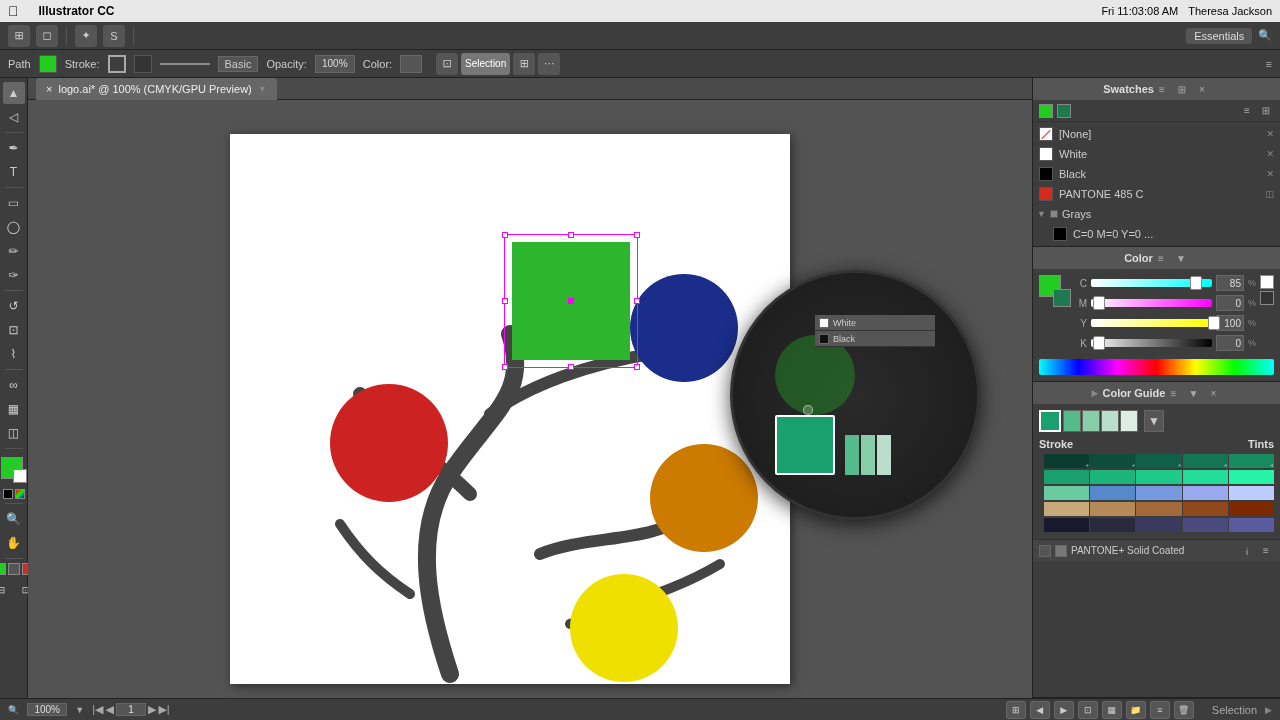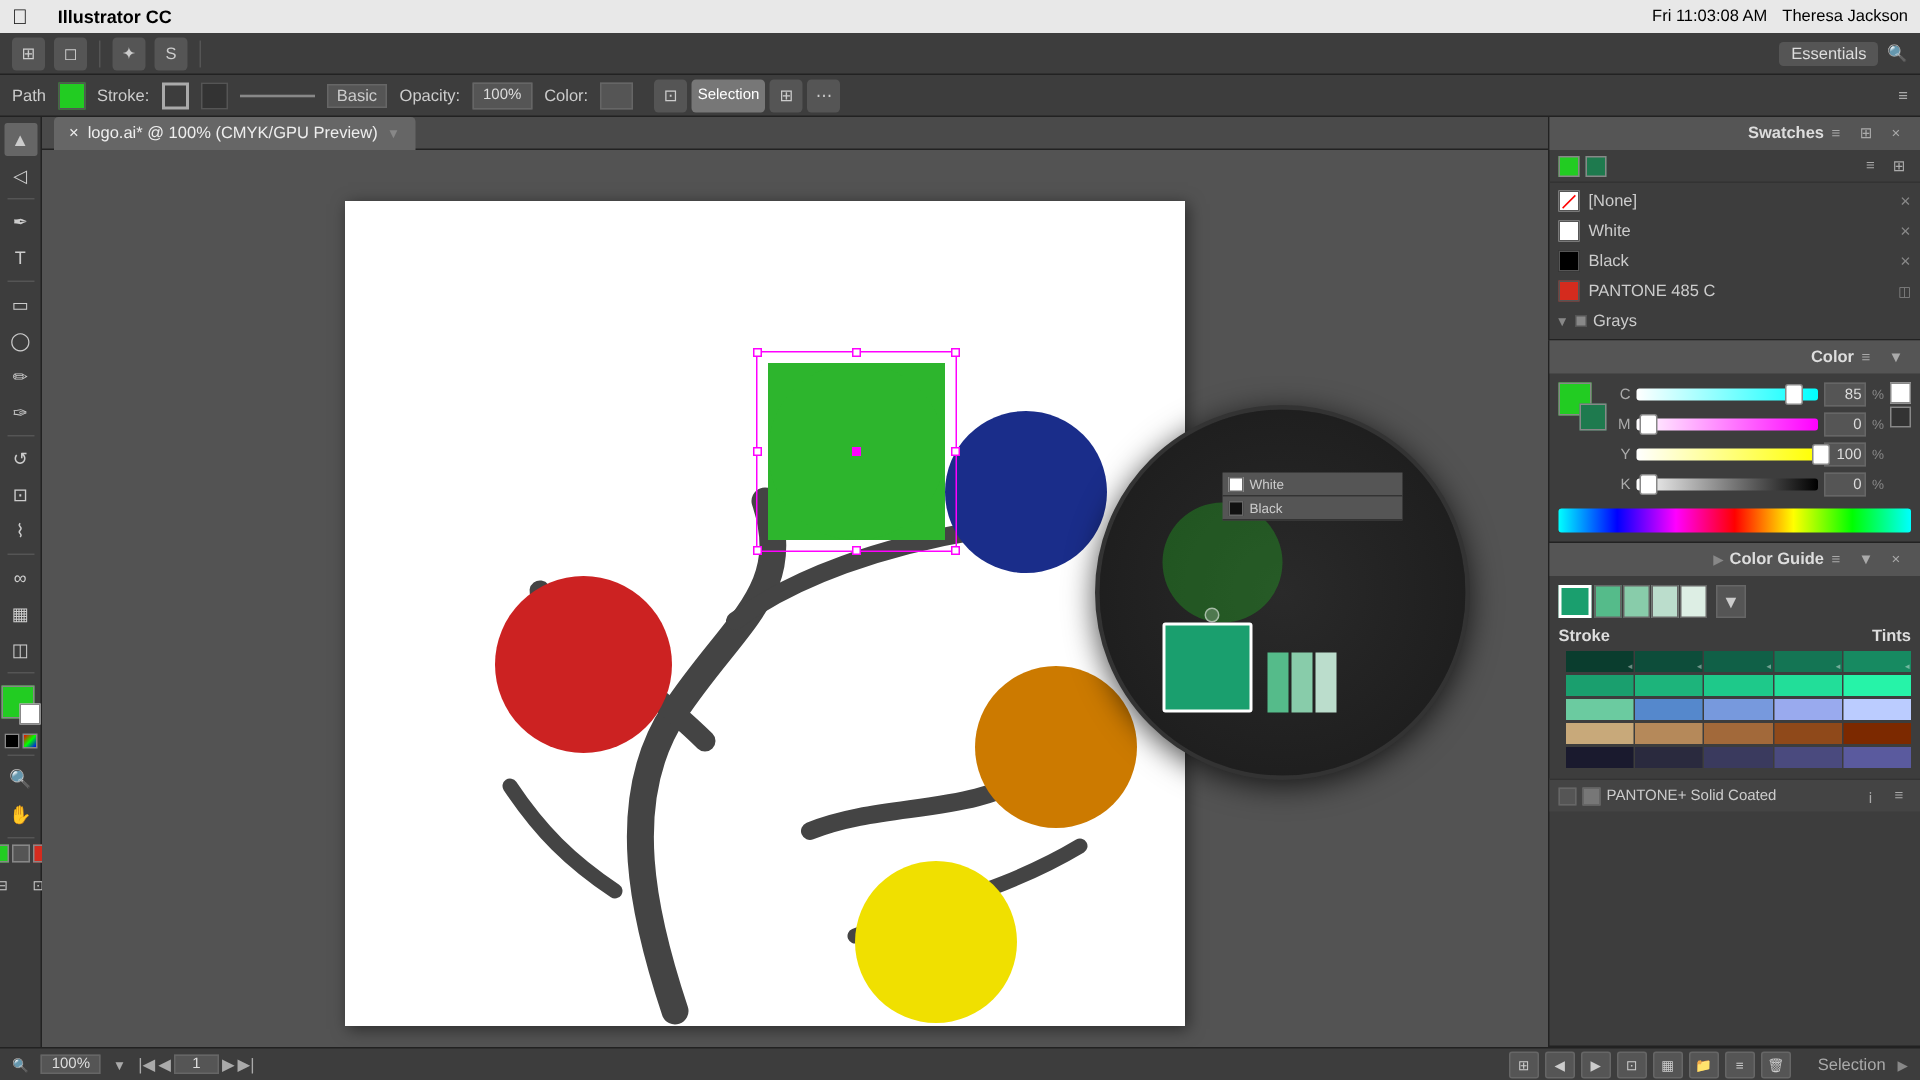--- a/index.html
+++ b/index.html
@@ -40,21 +40,21 @@
     .tab { height: 22px; padding: 0 10px; display: flex; align-items: center; background: #666; border-radius: 3px 3px 0 0; font-size: 11px; color: #eee; gap: 6px; }
     .canvas-wrapper { position: relative; overflow: hidden; height: calc(100% - 22px); display: flex; align-items: center; justify-content: center; }
     .canvas-doc { width: 560px; height: 550px; background: white; position: relative; box-shadow: 2px 2px 10px rgba(0,0,0,0.5); }
     .curve-path { position: absolute; top: 0; left: 0; width: 100%; height: 100%; }
 
     
     .right-panels { width: 248px; display: flex; flex-direction: column; }
 
     
     .panel { background: #3d3d3d; border-left: 1px solid #222; border-bottom: 1px solid #222; }
-    .panel-header { height: 22px; background: #555; display: flex; align-items: center; padding: 0 8px; font-size: 11px; color: #ddd; justify-content: flex-end; }
+    .panel-header { height: 22px; background: #555; display: flex; align-items: center; padding: 0 8px; font-size: 11px; color: #ddd; justify-content: center; }
     .panel-title { font-weight: bold; }
     .panel-controls { display: flex; gap: 4px; }
     .panel-btn { width: 16px; height: 16px; display: flex; align-items: center; justify-content: center; cursor: pointer; color: #aaa; font-size: 10px; }
 
     .swatches-panel { flex: 0 0 auto; }
     .swatches-toolbar { height: 22px; display: flex; align-items: center; padding: 0 6px; gap: 4px; border-bottom: 1px solid #333; }
     .swatches-list { padding: 2px 0; }
     .swatch-item { height: 20px; display: flex; align-items: center; padding: 0 6px; gap: 6px; cursor: pointer; }
     .swatch-color { width: 14px; height: 14px; border: 1px solid #555; flex-shrink: 0; }
     .swatch-name { font-size: 11px; color: #ccc; flex: 1; }
@@ -297,20 +297,24 @@
           <span class="swatch-name">PANTONE 485 C</span>
           <span class="swatch-icon">◫</span>
         </div>
 
         <div class="swatch-group">
           <span class="swatch-group-arrow">▼</span>
           <div class="swatch-color" style="background:#888;width:8px;height:8px;"></div>
           <span class="swatch-name">Grays</span>
         </div>
 
+        <div class="swatch-item" style="padding-left:20px;">
+          <div class="swatch-color" style="background:#000;"></div>
+          <span class="swatch-name">C=0 M=0 Y=0 ...</span>
+        </div>
       </div>
     </div>
 
     <div class="panel color-panel">
       <div class="panel-header">
         <span class="panel-title">Color</span>
         <div class="panel-controls">
           <div class="panel-btn">≡</div>
           <div class="panel-btn">▼</div>
         </div>

